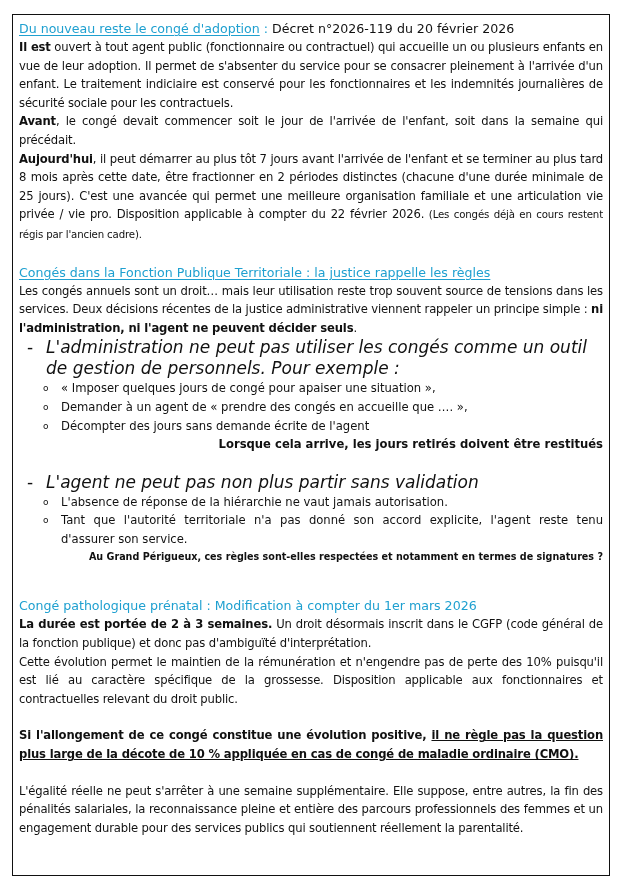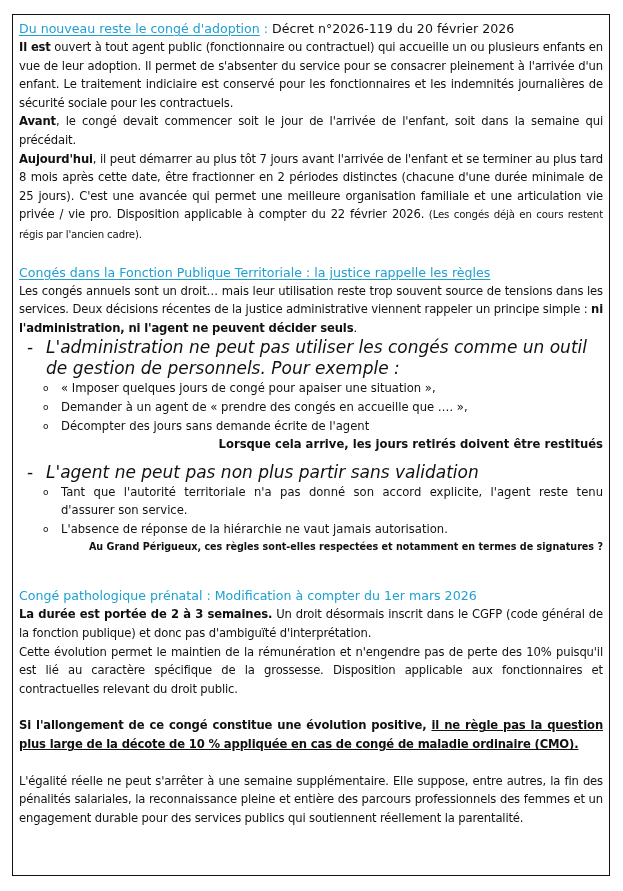--- a/index.html
+++ b/index.html
@@ -45,28 +45,28 @@
       <span class="ital">L'administration ne peut pas utiliser les congés comme un outil de gestion de personnels. Pour exemple :</span>
     </li>
   </ul>
   <ul class="circ">
     <li>« Imposer quelques jours de congé pour apaiser une situation »,</li>
     <li>Demander à un agent de « prendre des congés en accueille que …. »,</li>
     <li>Décompter des jours sans demande écrite de l'agent</li>
   </ul>
   <div class="center">Lorsque cela arrive, les jours retirés doivent être restitués</div>
 
-  <ul class="dash" style="margin-top:8px">
+  <ul class="dash" style="margin-top:18px">
     <li>
       <span class="ital">L'agent ne peut pas non plus partir sans validation</span>
     </li>
   </ul>
   <ul class="circ">
+    <li>L'absence de réponse de la hiérarchie ne vaut jamais autorisation.</li>
     <li>Tant que l'autorité territoriale n'a pas donné son accord explicite, l'agent reste tenu d'assurer son service.</li>
-    <li>L'absence de réponse de la hiérarchie ne vaut jamais autorisation.</li>
   </ul>
   <div class="q">Au Grand Périgueux, ces règles sont-elles respectées et notamment en termes de signatures ?</div>
 
   <div class="gap" style="height:30px"></div>
 
   <p class="h">Congé pathologique prénatal : Modification à compter du 1er mars 2026</p>
   <p class="p"><span class="bold">La durée est portée de 2 à 3 semaines.</span><span> Un droit désormais inscrit dans le CGFP (code général de la fonction publique) et donc pas d'ambiguïté d'interprétation.</span></p>
   <p class="p">Cette évolution permet le maintien de la rémunération et n'engendre pas de perte des 10% puisqu'il est lié au caractère spécifique de la grossesse. Disposition applicable aux fonctionnaires et contractuelles relevant du droit public.</p>
 
   <div class="gap"></div>

